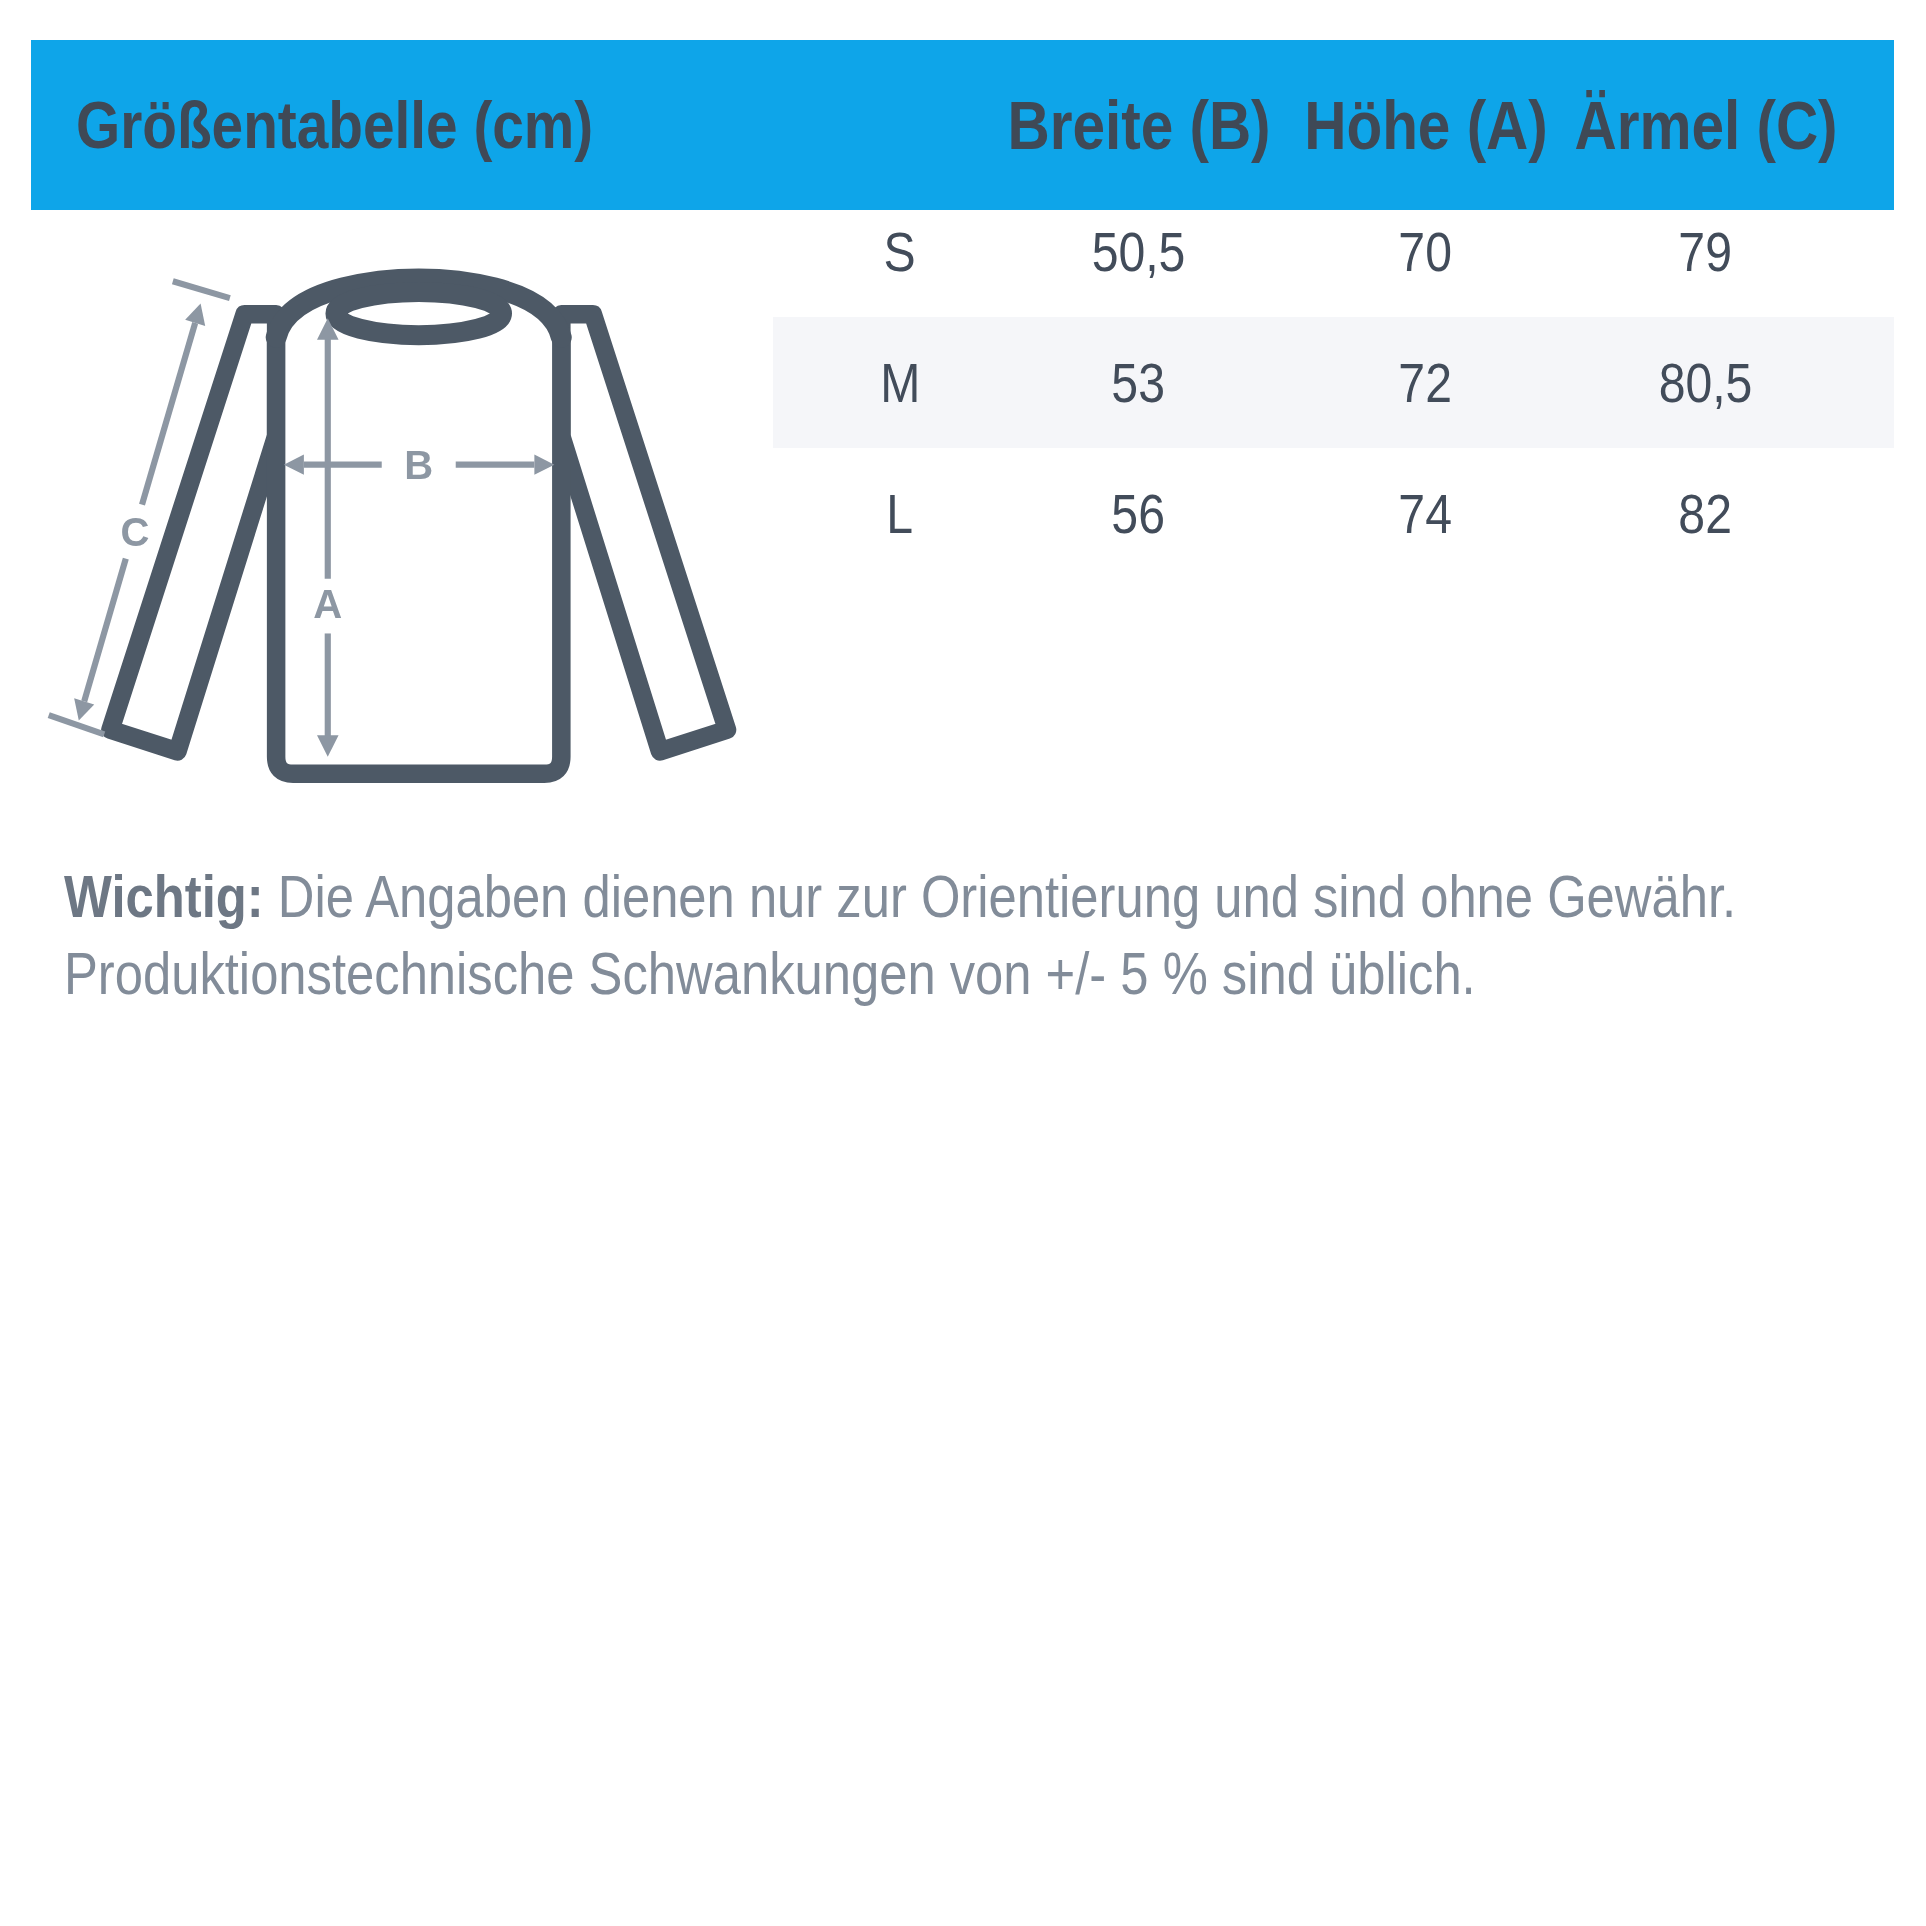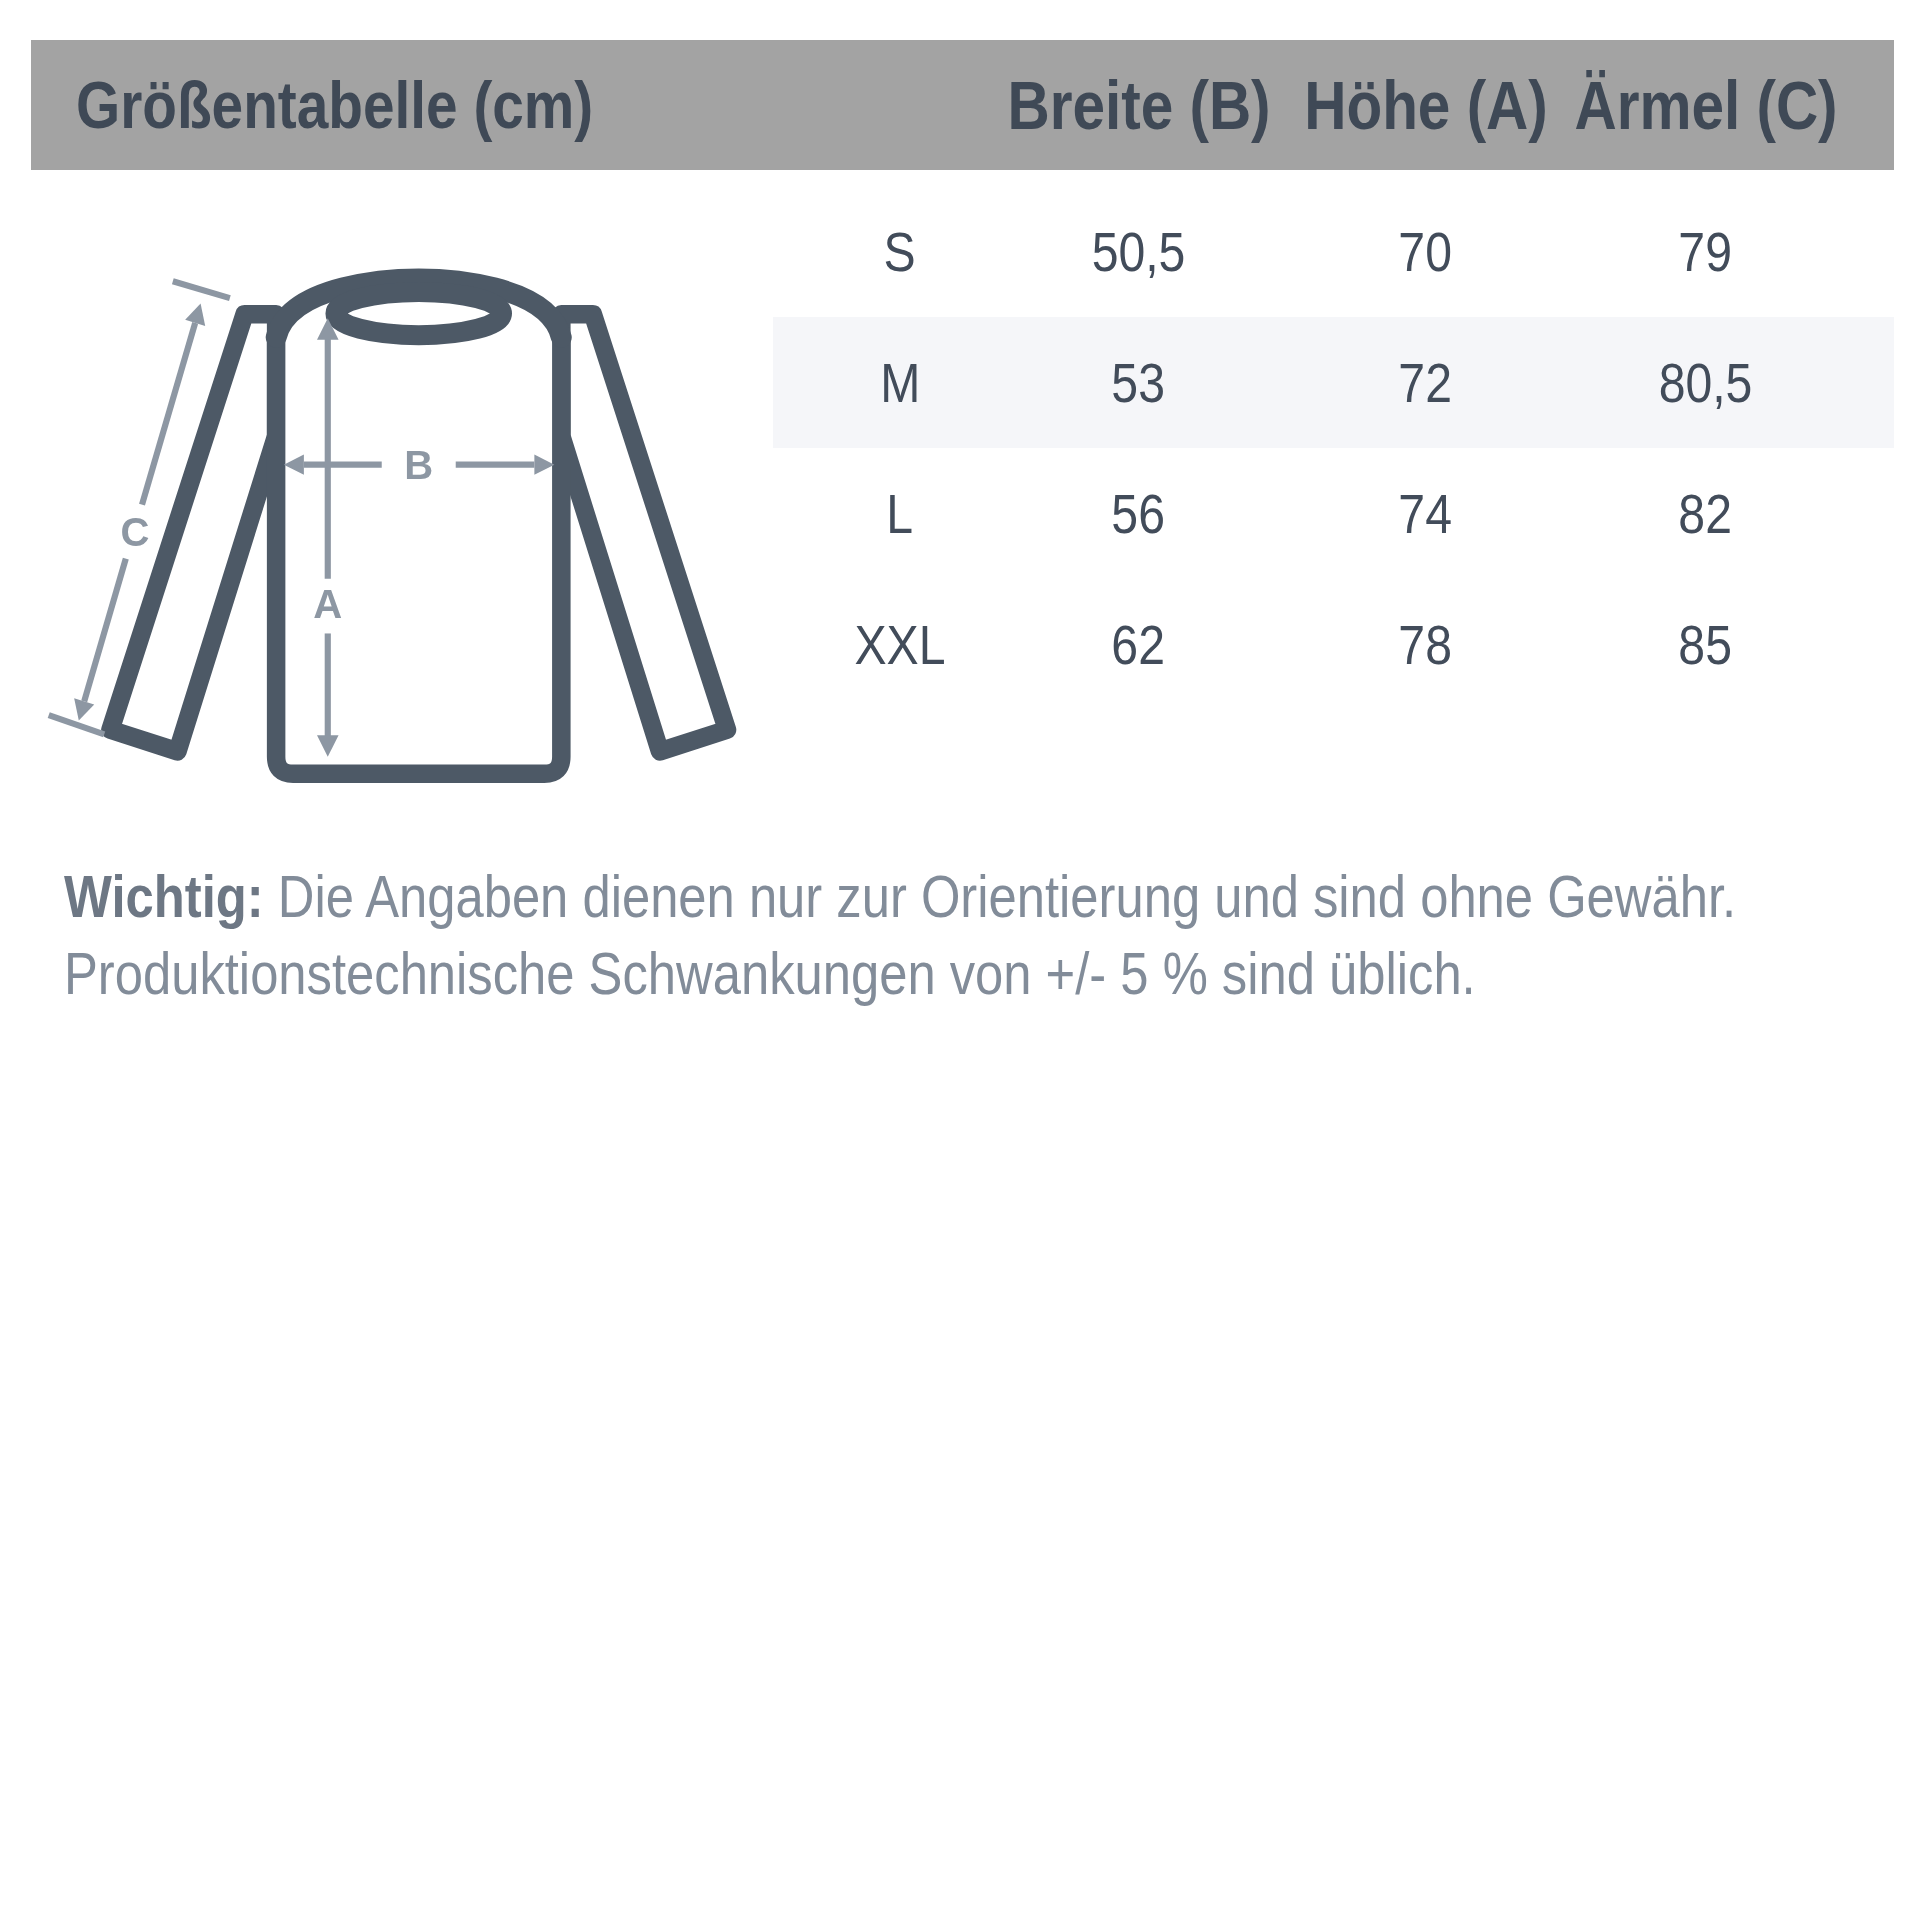--- a/index.html
+++ b/index.html
@@ -4,22 +4,22 @@
 <style>
   html,body { margin:0; padding:0; background:#ffffff; }
   .canvas {
     position:relative; width:1926px; height:1926px;
     background:#ffffff; overflow:hidden;
     font-family:"Liberation Sans","DejaVu Sans",sans-serif;
     color:#414b59;
   }
   
   .bar {
-    position:absolute; left:31px; top:40px; width:1863px; height:130px;
-    background:#a3a3a3; display:flex; align-items:center;
+    position:absolute; left:31px; top:40px; width:1863px; height:170px;
+    background:#0ea5e9; display:flex; align-items:center;
   }
   .title {
     margin:0 0 0 45px; font-size:66px; font-weight:bold; color:#3f4956;
     white-space:nowrap; transform:scaleX(0.86); transform-origin:left center;
   }
   .col-head {
     position:absolute; top:50%; font-size:68px; font-weight:bold; color:#3f4956;
     white-space:nowrap; transform:translate(-50%,-50%) scaleX(0.86);
   }
   
@@ -113,24 +113,18 @@
       <span class="cell">53</span>
       <span class="cell">72</span>
       <span class="cell">80,5</span>
     </div>
     <div class="row">
       <span class="cell">L</span>
       <span class="cell">56</span>
       <span class="cell">74</span>
       <span class="cell">82</span>
     </div>
-    <div class="row">
-      <span class="cell">XXL</span>
-      <span class="cell">62</span>
-      <span class="cell">78</span>
-      <span class="cell">85</span>
-    </div>
   </div>
 
   <p class="footer"><strong>Wichtig:</strong><span> Die Angaben dienen nur zur Orientierung und sind ohne Gewähr.</span><br><span>Produktionstechnische Schwankungen von +/- 5 % sind üblich.</span></p>
 
 </div>
 
 
 </body></html>

